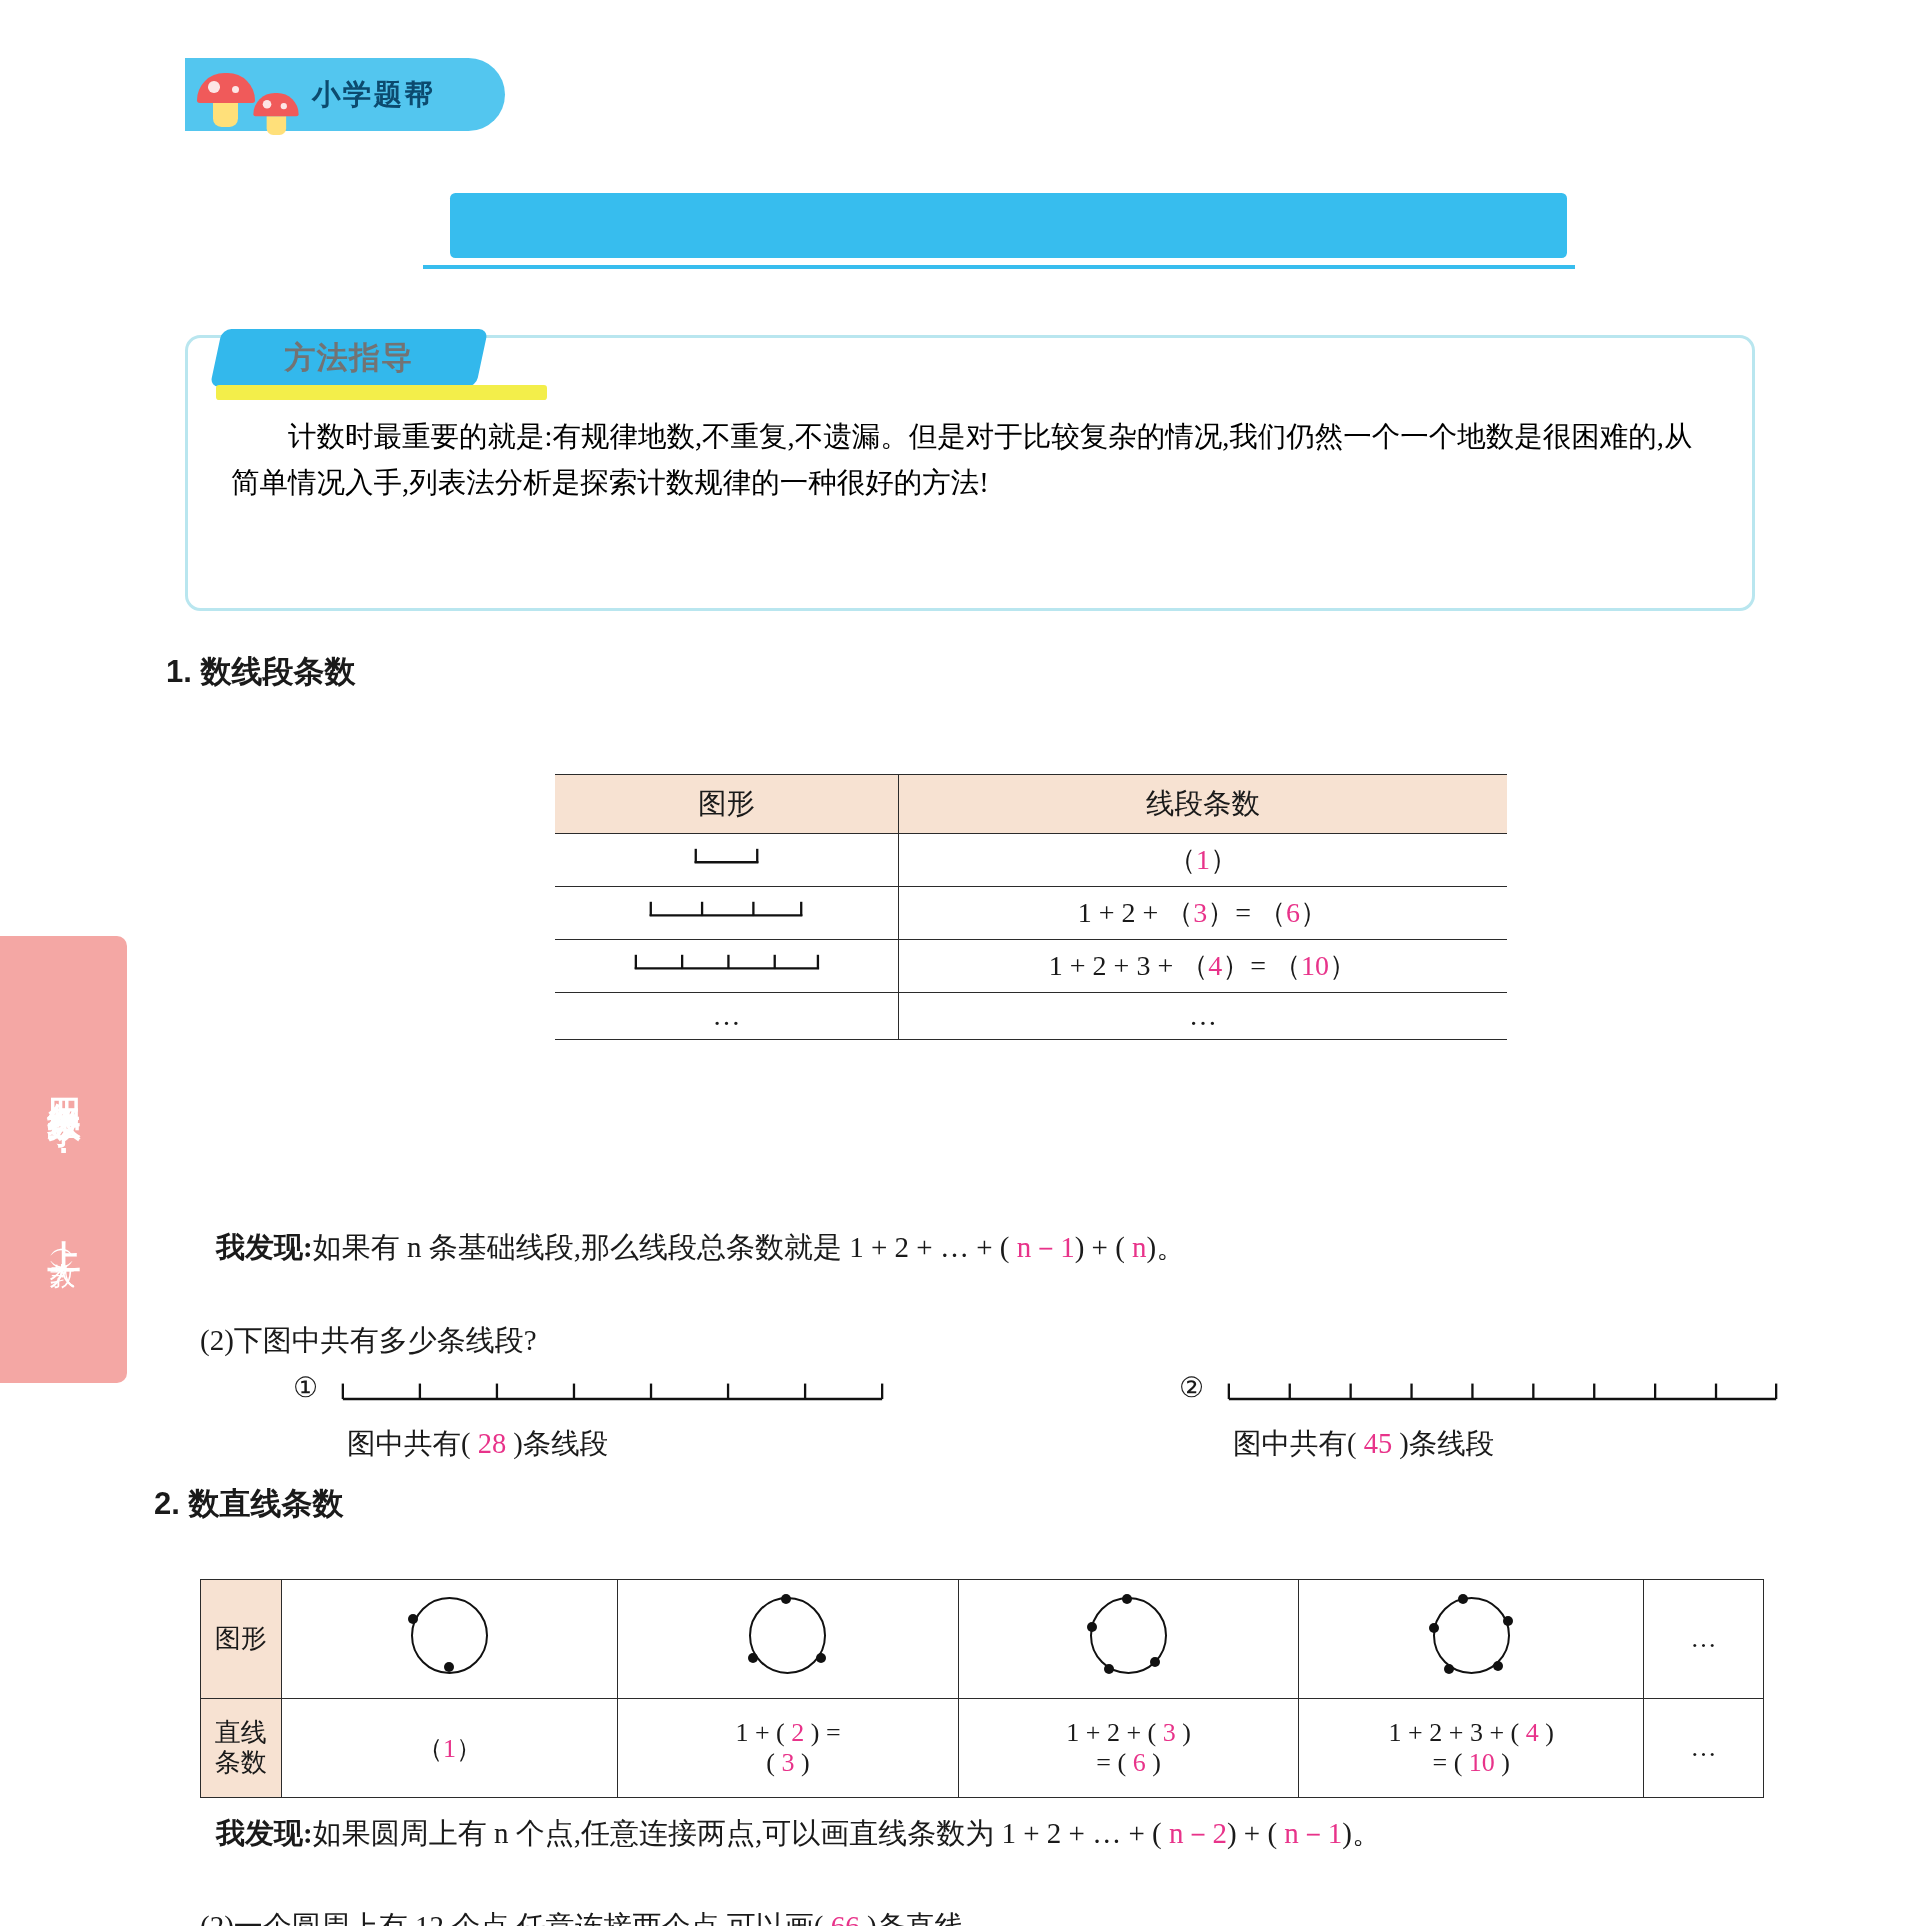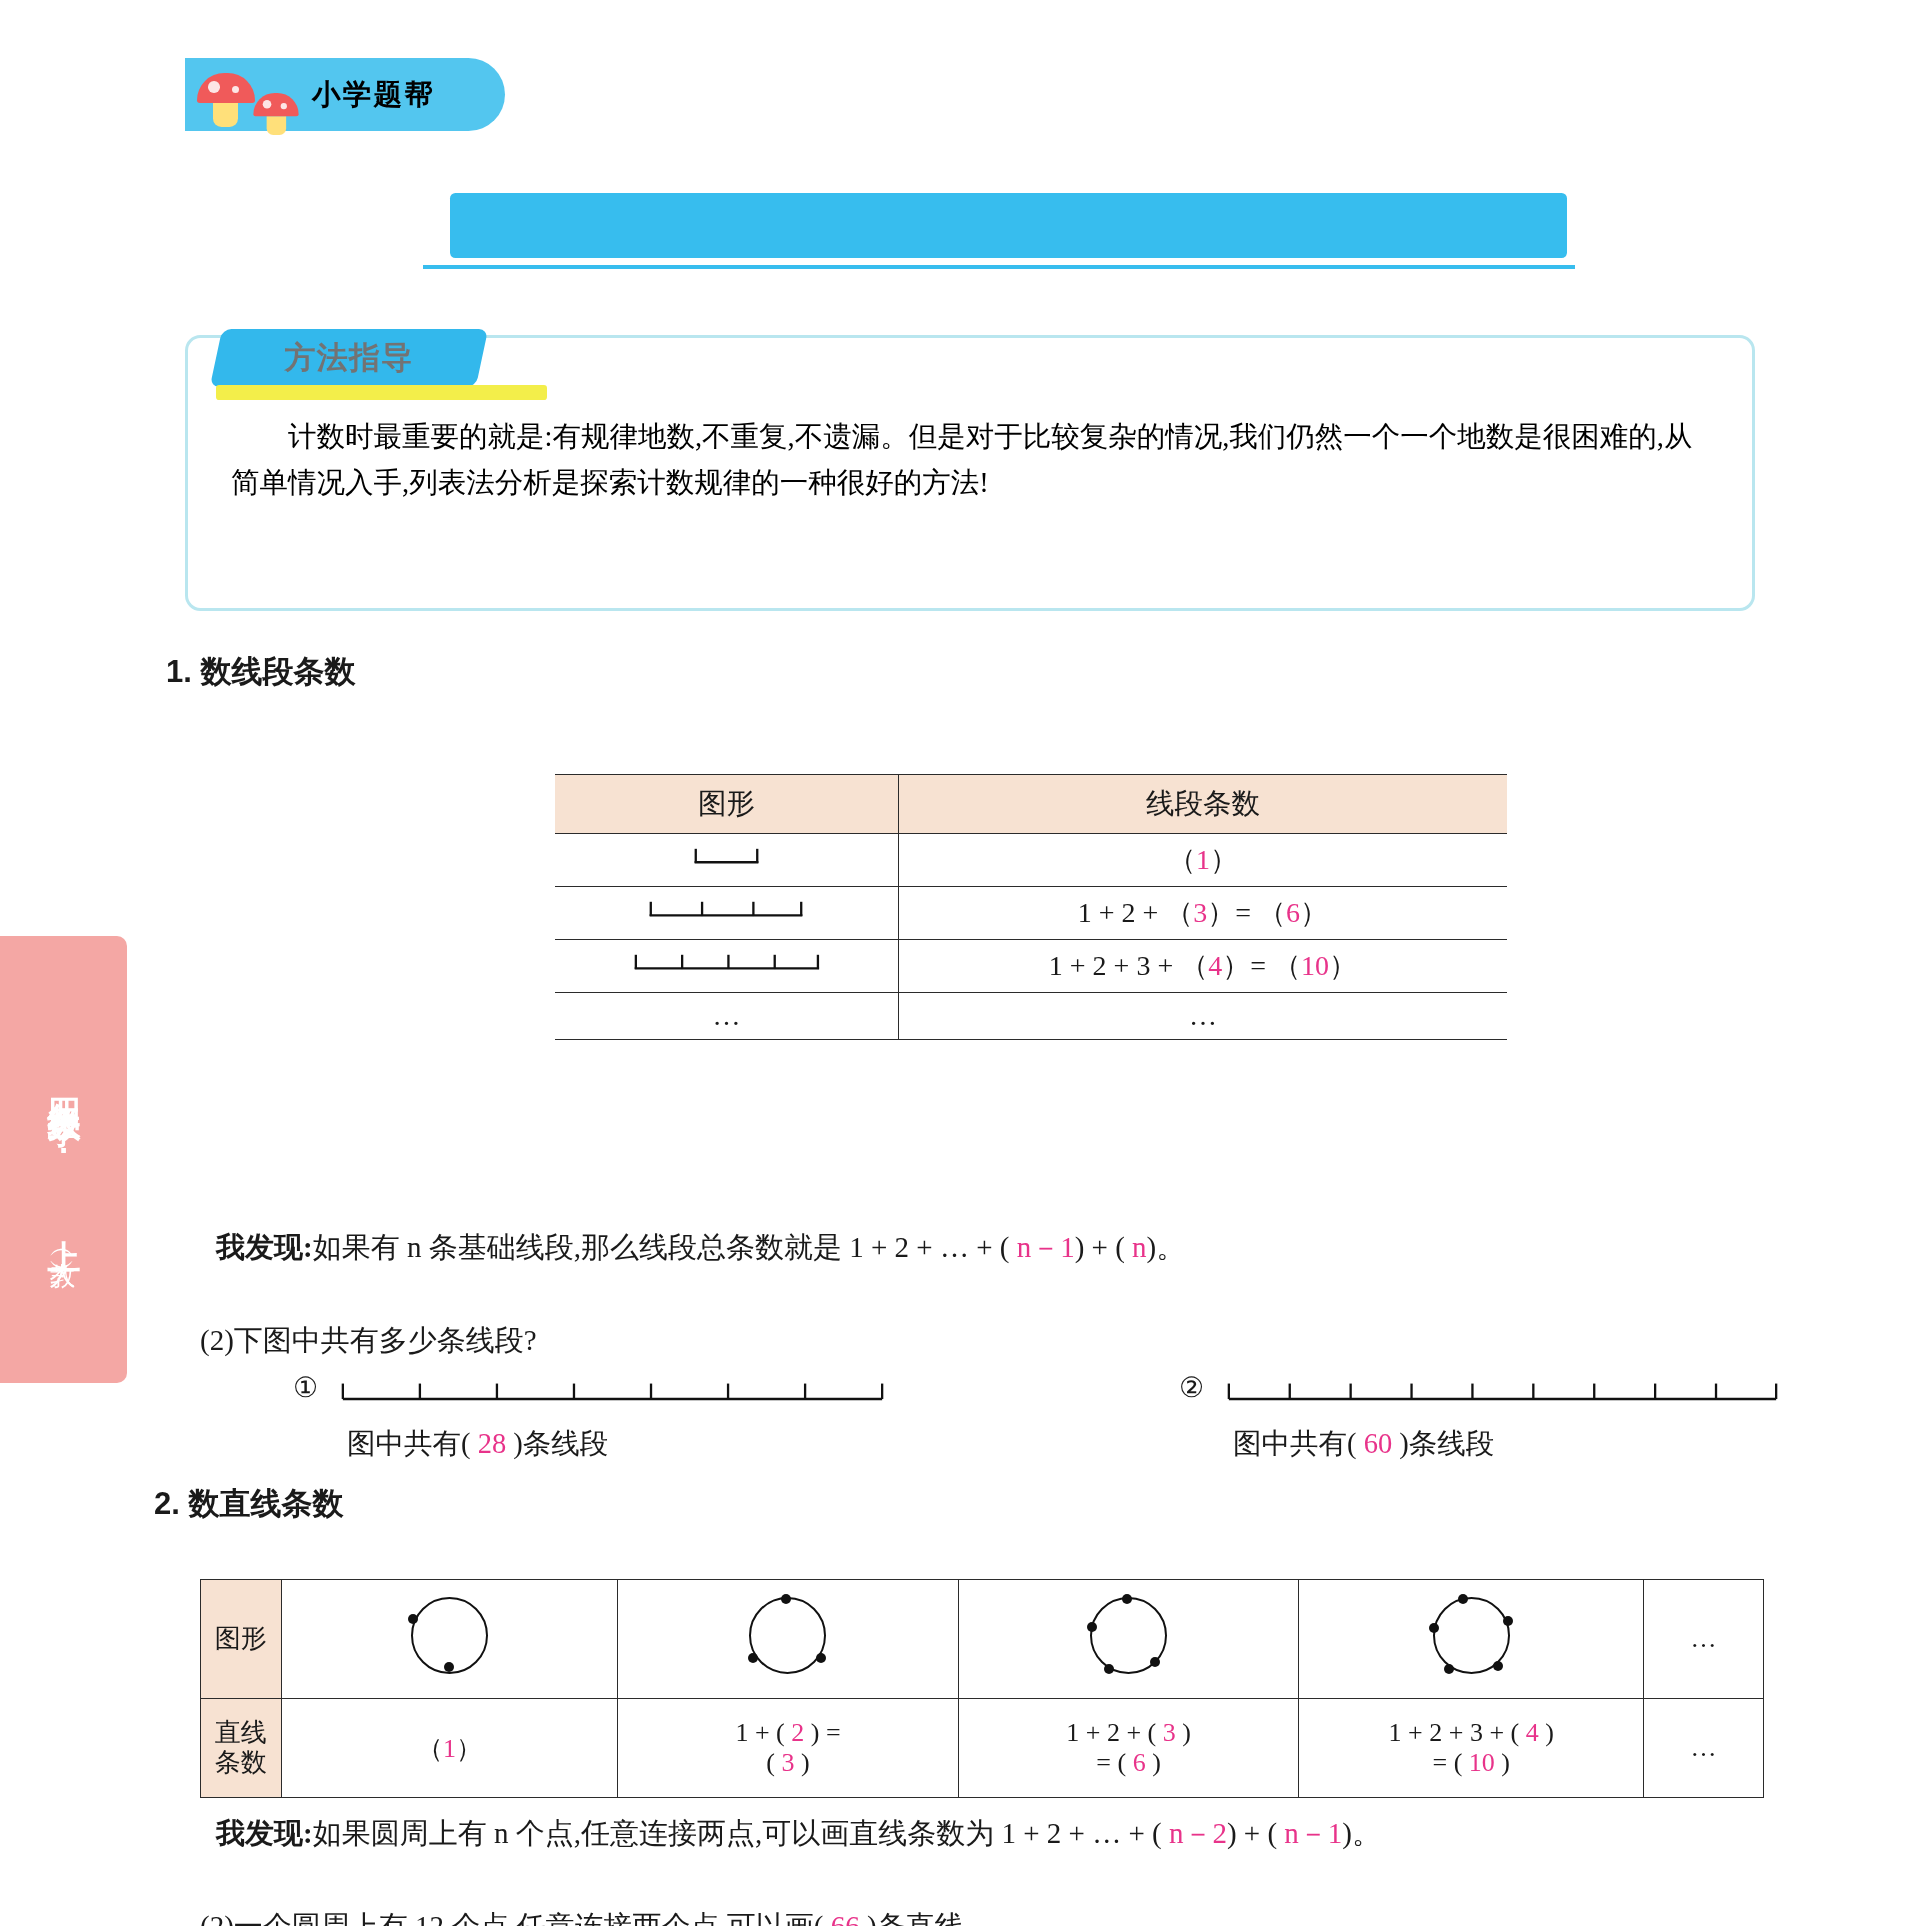--- a/index.html
+++ b/index.html
@@ -23,21 +23,21 @@
   }
   .brand-mushrooms { position:relative; width:127px; height:73px; }
   .mush { position:absolute; }
   .mush .cap { width:58px; height:30px; background:#f05a5a; border-radius:31px 31px 3.1px 3.1px; position:relative;}
   .mush .cap:after{content:"";position:absolute;width:11.6px;height:11.6px;background:#fff;border-radius:50%;left:11.6px;top:8.5px;opacity:.85;}
   .mush .cap:before{content:"";position:absolute;width:7.7px;height:7.7px;background:#fff;border-radius:50%;left:35px;top:13px;opacity:.85;}
   .mush .stem { width:25px; height:24px; background:#ffe07a; margin:0 auto; border-radius:0 0 8.5px 8.5px;}
   .m1 { left:11.6px; top:14.6px; }
   .m2 { left:62px; top:28.5px; transform:scale(.78); }
   .brand-text {
-    color:#000000; font-size:28.5px; letter-spacing:2.3px;
+    color:#0c4a6e; font-size:28.5px; letter-spacing:2.3px;
     font-family:Liberation Sans, sans-serif; font-weight:bold;
   }
 
   
   .title-wrap {
     position:absolute; left:408px; top:193px; width:1179px; height:85px;
   }
   .title-bar2{
     position:absolute; left:42px; top:0; width:1117px; height:65px;
     background:#37bdee; border-radius:5.4px;
@@ -254,21 +254,21 @@
     <line x1="484" y1="22" x2="484" y2="62" stroke="#111" stroke-width="6"></line>
     <line x1="642" y1="22" x2="642" y2="62" stroke="#111" stroke-width="6"></line>
     <line x1="800" y1="22" x2="800" y2="62" stroke="#111" stroke-width="6"></line>
     <line x1="958" y1="22" x2="958" y2="62" stroke="#111" stroke-width="6"></line>
     <line x1="1116" y1="22" x2="1116" y2="62" stroke="#111" stroke-width="6"></line>
     <line x1="1274" y1="22" x2="1274" y2="62" stroke="#111" stroke-width="6"></line>
     <line x1="1430" y1="22" x2="1430" y2="62" stroke="#111" stroke-width="6"></line>
   </svg>
   <div style="position:absolute; left:1233px; top:1425px; font-size:28.5px;">
     <span>图中共有(</span>
-    <span class="pink">60</span>
+    <span class="pink">45</span>
     <span>)条线段</span>
   </div>
 
   <div style="position:absolute; left:154px; top:1483px;" class="h-num">2. 数直线条数</div>
 
   <table class="gtbl" style="left:200px; top:1579px; width:1564px;">
     <tbody>
         <tr>
       <td class="rowlabel">图形</td>
       <td style="width:331px; height:116px;">

